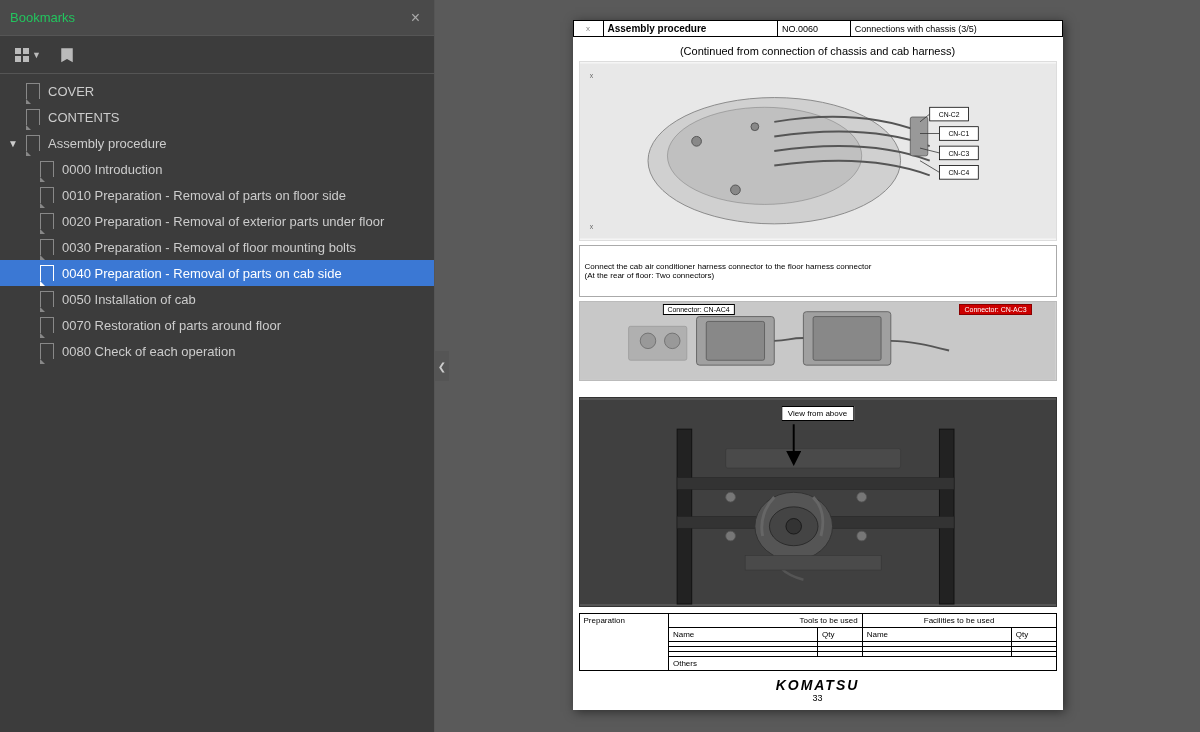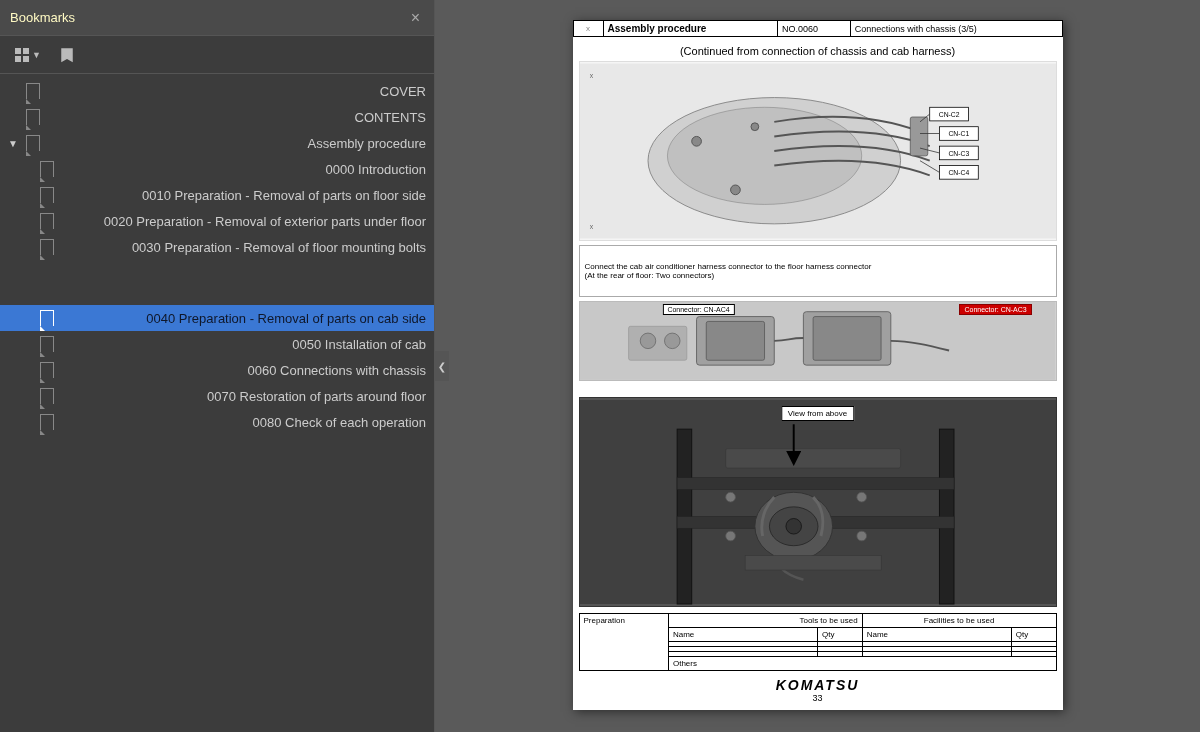--- a/index.html
+++ b/index.html
@@ -28,21 +28,21 @@
       display: flex;
       align-items: center;
       justify-content: space-between;
       padding: 6px 10px;
       background: #4a4a4a;
       border-bottom: 1px solid #555;
       height: 36px;
     }
 
     .panel-title {
-      color: #fef9c3;
+      color: #22c55e;
       font-size: 13px;
       font-weight: normal;
     }
 
     .close-btn {
       color: #aaa;
       cursor: pointer;
       font-size: 16px;
       line-height: 1;
       background: none;
@@ -75,40 +75,38 @@
     .toolbar-btn svg {
       width: 16px;
       height: 16px;
       fill: #bbb;
     }
 
     .bookmark-list {
       flex: 1;
       overflow-y: auto;
       padding: 4px 0;
-      text-align: right;
     }
 
     .bookmark-list::-webkit-scrollbar { width: 8px; }
     .bookmark-list::-webkit-scrollbar-track { background: #3c3c3c; }
     .bookmark-list::-webkit-scrollbar-thumb { background: #666; border-radius: 4px; }
 
     .bookmark-item {
       display: flex;
       align-items: center;
       padding: 4px 8px;
       color: #ccc;
       cursor: pointer;
       user-select: none;
       min-height: 26px;
     }
     .bookmark-item.active {
       background: #3b78d4;
-      color: #0f172a;
-      margin-top: 45px;
+      color: #ffffff;
     }
     .bookmark-item.active .bookmark-icon { border-color: #fff; }
 
     .expand-arrow {
       width: 14px;
       font-size: 10px;
       color: #aaa;
       flex-shrink: 0;
       display: flex;
       align-items: center;
@@ -368,25 +366,20 @@
         <span class="bookmark-icon"></span>
         <span class="bookmark-label">0040 Preparation - Removal of parts on cab side</span>
       </div>
 
       <div class="bookmark-item indent-1">
         <span class="expand-arrow">&nbsp;</span>
         <span class="bookmark-icon"></span>
         <span class="bookmark-label">0050 Installation of cab</span>
       </div>
 
-      <div class="bookmark-item indent-1">
-        <span class="expand-arrow">&nbsp;</span>
-        <span class="bookmark-icon"></span>
-        <span class="bookmark-label">0060 Connections with chassis</span>
-      </div>
 
       <div class="bookmark-item indent-1">
         <span class="expand-arrow">&nbsp;</span>
         <span class="bookmark-icon"></span>
         <span class="bookmark-label">0070 Restoration of parts around floor</span>
       </div>
 
       <div class="bookmark-item indent-1">
         <span class="expand-arrow">&nbsp;</span>
         <span class="bookmark-icon"></span>

